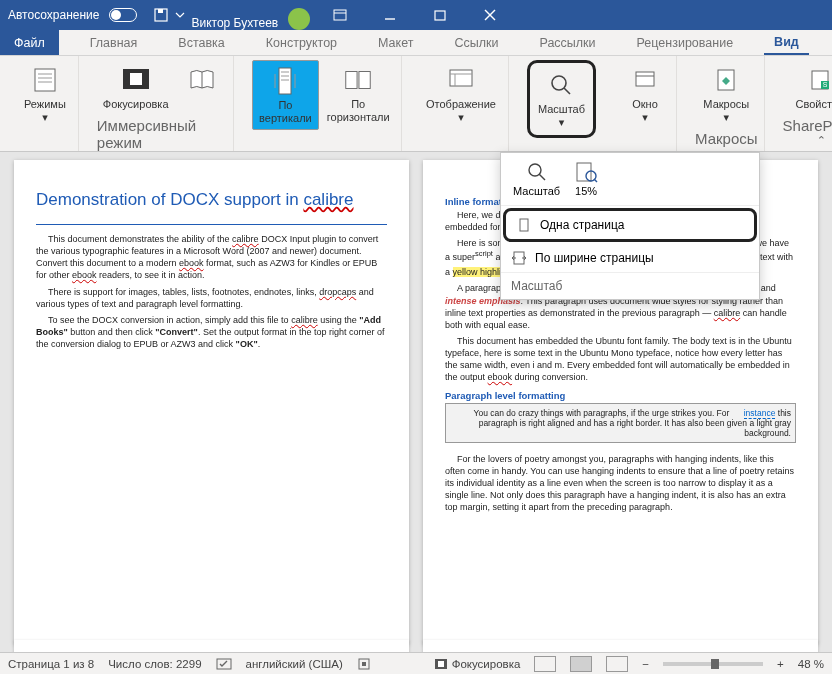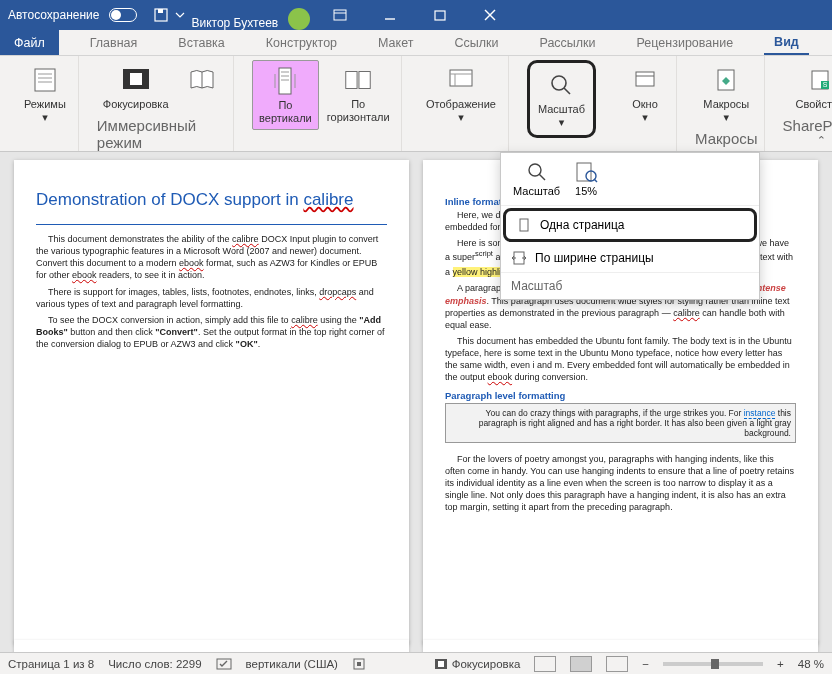--- a/index.html
+++ b/index.html
@@ -26,21 +26,21 @@
 .tabs .share { display: flex; align-items: center; gap: 4px; background: #2b579a; color: #fff; padding: 0 10px; }
 
 
 .ribbon { height: 96px; background: #f3f2f1; display: flex; border-bottom: 1px solid #c8c8c8; position: relative; }
 .group { display: flex; flex-direction: column; align-items: center; padding: 4px 6px 0 18px; border-right: 1px solid #e1dfdd; }
 .group .controls { display: flex; gap: 2px; }
 .group .glabel { font-size: 15px; color: #666; margin-top: 2px; padding-bottom: 2px; }
 .rbtn { display: flex; flex-direction: column; align-items: center; justify-content: flex-start; padding: 4px 6px; min-width: 50px; cursor: pointer; font-size: 11px; color: #333; border-radius: 2px; }
 .rbtn .ricon { width: 32px; height: 32px; display: flex; align-items: center; justify-content: center; margin-bottom: 2px; }
 .rbtn .rlabel { text-align: center; line-height: 1.2; }
-.rbtn.highlighted { background: #f0abfc; border: 1px solid #999; }
+.rbtn.highlighted { background: #0ea5e9; border: 1px solid #999; }
 .rbtn.zoom-highlight { border: 3px solid #222; border-radius: 10px; padding: 6px 8px; }
 .ribbon .collapse { position: absolute; right: 6px; bottom: 4px; font-size: 11px; color: #666; cursor: pointer; }
 
 
 .zoom-popup { position: absolute; left: 500px; top: 152px; width: 260px; background: #fff; border: 1px solid #c8c8c8; box-shadow: 0 4px 12px rgba(0,0,0,.2); z-index: 50; font-size: 12px; }
 .zoom-popup .zrow { display: flex; align-items: center; gap: 8px; padding: 6px 10px; cursor: pointer; }
 .zoom-popup .zrow.hl { border: 3px solid #222; border-radius: 8px; margin: 2px; }
 .zoom-popup .header-row { display: flex; align-items: center; gap: 14px; padding: 8px 12px; border-bottom: 1px solid #eee; }
 .zoom-popup .zfooter { padding: 6px 10px; color: #666; border-top: 1px solid #eee; }
 
@@ -51,21 +51,21 @@
 .page h1 .wavy { text-decoration: underline wavy #c00; }
 .page .hr { border-top: 1px solid #1f5bb5; margin: 4px 0 8px 0; }
 .page p { margin-bottom: 4px; line-height: 1.35; text-indent: 12px; }
 .page .sect { color: #1f5bb5; font-weight: 700; font-size: 9.5px; margin: 6px 0 2px 0; }
 .wavy-red { text-decoration: underline wavy #c00; }
 .hl-yellow { background: #fff27a; }
 .boxed { border: 1px solid #000; padding: 0 2px; }
 .inverse { background: #000; color: #fff; padding: 0 2px; }
 .strike { text-decoration: line-through; color: #c00; }
 .red { color: #c00; } .green { color: #0a0; } .blue { color: #06c; }
-.dashed-blue { border-bottom: 1px dashed #06c; }
+.dashed-blue { border-bottom: 1px dashed #06c; margin-left: 12px; }
 .rightbox { border: 1px solid #999; background: #f2f2f2; padding: 4px; text-align: right; font-size: 8.5px; }
 .page2-stub { position: absolute; bottom: -6px; left: 14px; right: 14px; height: 18px; display: flex; gap: 14px; }
 .page2-stub div { flex: 1; background: #fff; box-shadow: 0 1px 3px rgba(0,0,0,.2); }
 
 
 .status { position: absolute; bottom: 0; left: 0; right: 0; height: 22px; background: #f3f2f1; border-top: 1px solid #c8c8c8; display: flex; align-items: center; font-size: 11.5px; color: #444; padding: 0 8px; gap: 14px; }
 .status .sp { flex: 1; }
 .status .viewbtn { width: 22px; height: 16px; border: 1px solid #999; cursor: pointer; }
 .status .slider { width: 100px; height: 4px; background: #ccc; position: relative; }
 .status .slider::after { content: ''; position: absolute; left: 48%; top: -3px; width: 8px; height: 10px; background: #666; }
@@ -355,21 +355,21 @@
 
 <div class="status">
   <span>Страница 1 из 8</span>
   <span>Число слов: 2299</span>
   <span>
       <svg width="16" height="14" viewBox="0 0 16 14">
         <rect x="1" y="2" width="14" height="10" fill="none" stroke="#666"></rect>
         <path d="M4 7 L6 9 L11 4" fill="none" stroke="#666" stroke-width="1.4"></path>
       </svg>
     </span>
-  <span>вертикали (США)</span>
+  <span>английский (США)</span>
   <span>
       <svg width="14" height="14" viewBox="0 0 14 14">
         <rect x="2" y="2" width="10" height="10" fill="none" stroke="#666"></rect>
         <rect x="5" y="5" width="4" height="4" fill="#666"></rect>
       </svg>
     </span>
   <span class="sp"></span>
   <span style="display:flex;align-items:center;gap:4px">
       <svg width="14" height="12" viewBox="0 0 14 12">
         <rect x="1" y="1" width="12" height="10" fill="#555"></rect>

